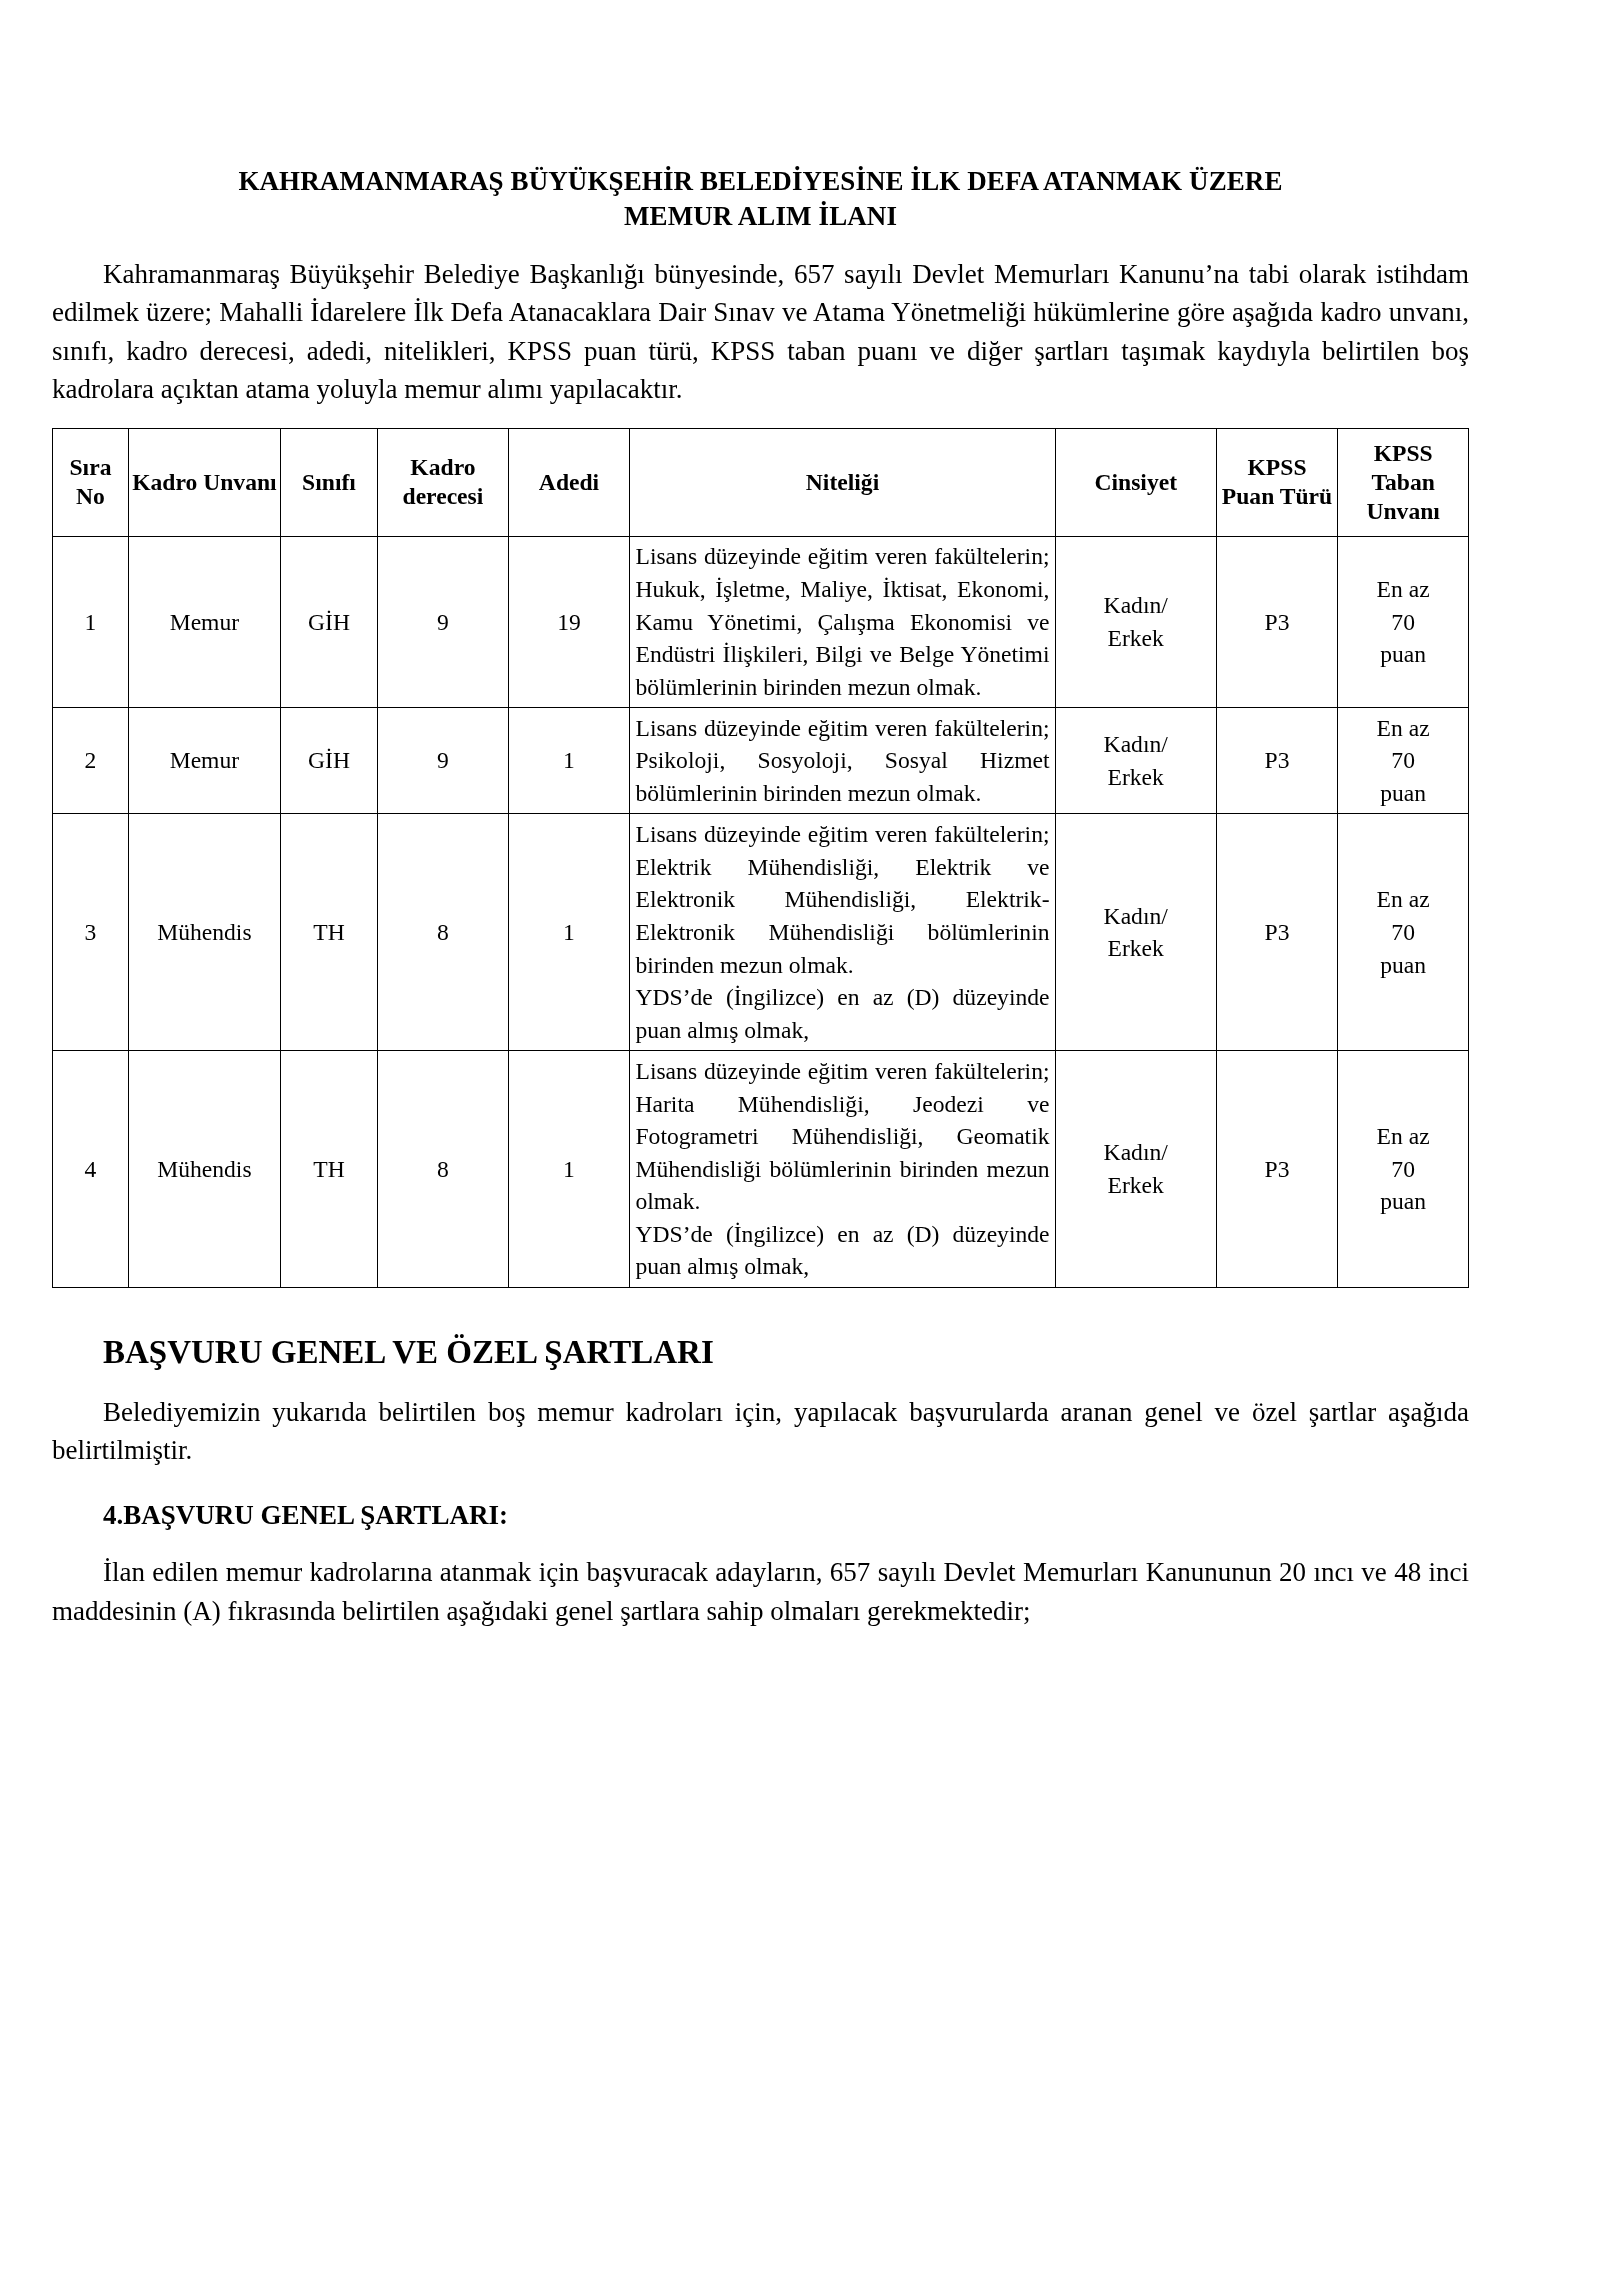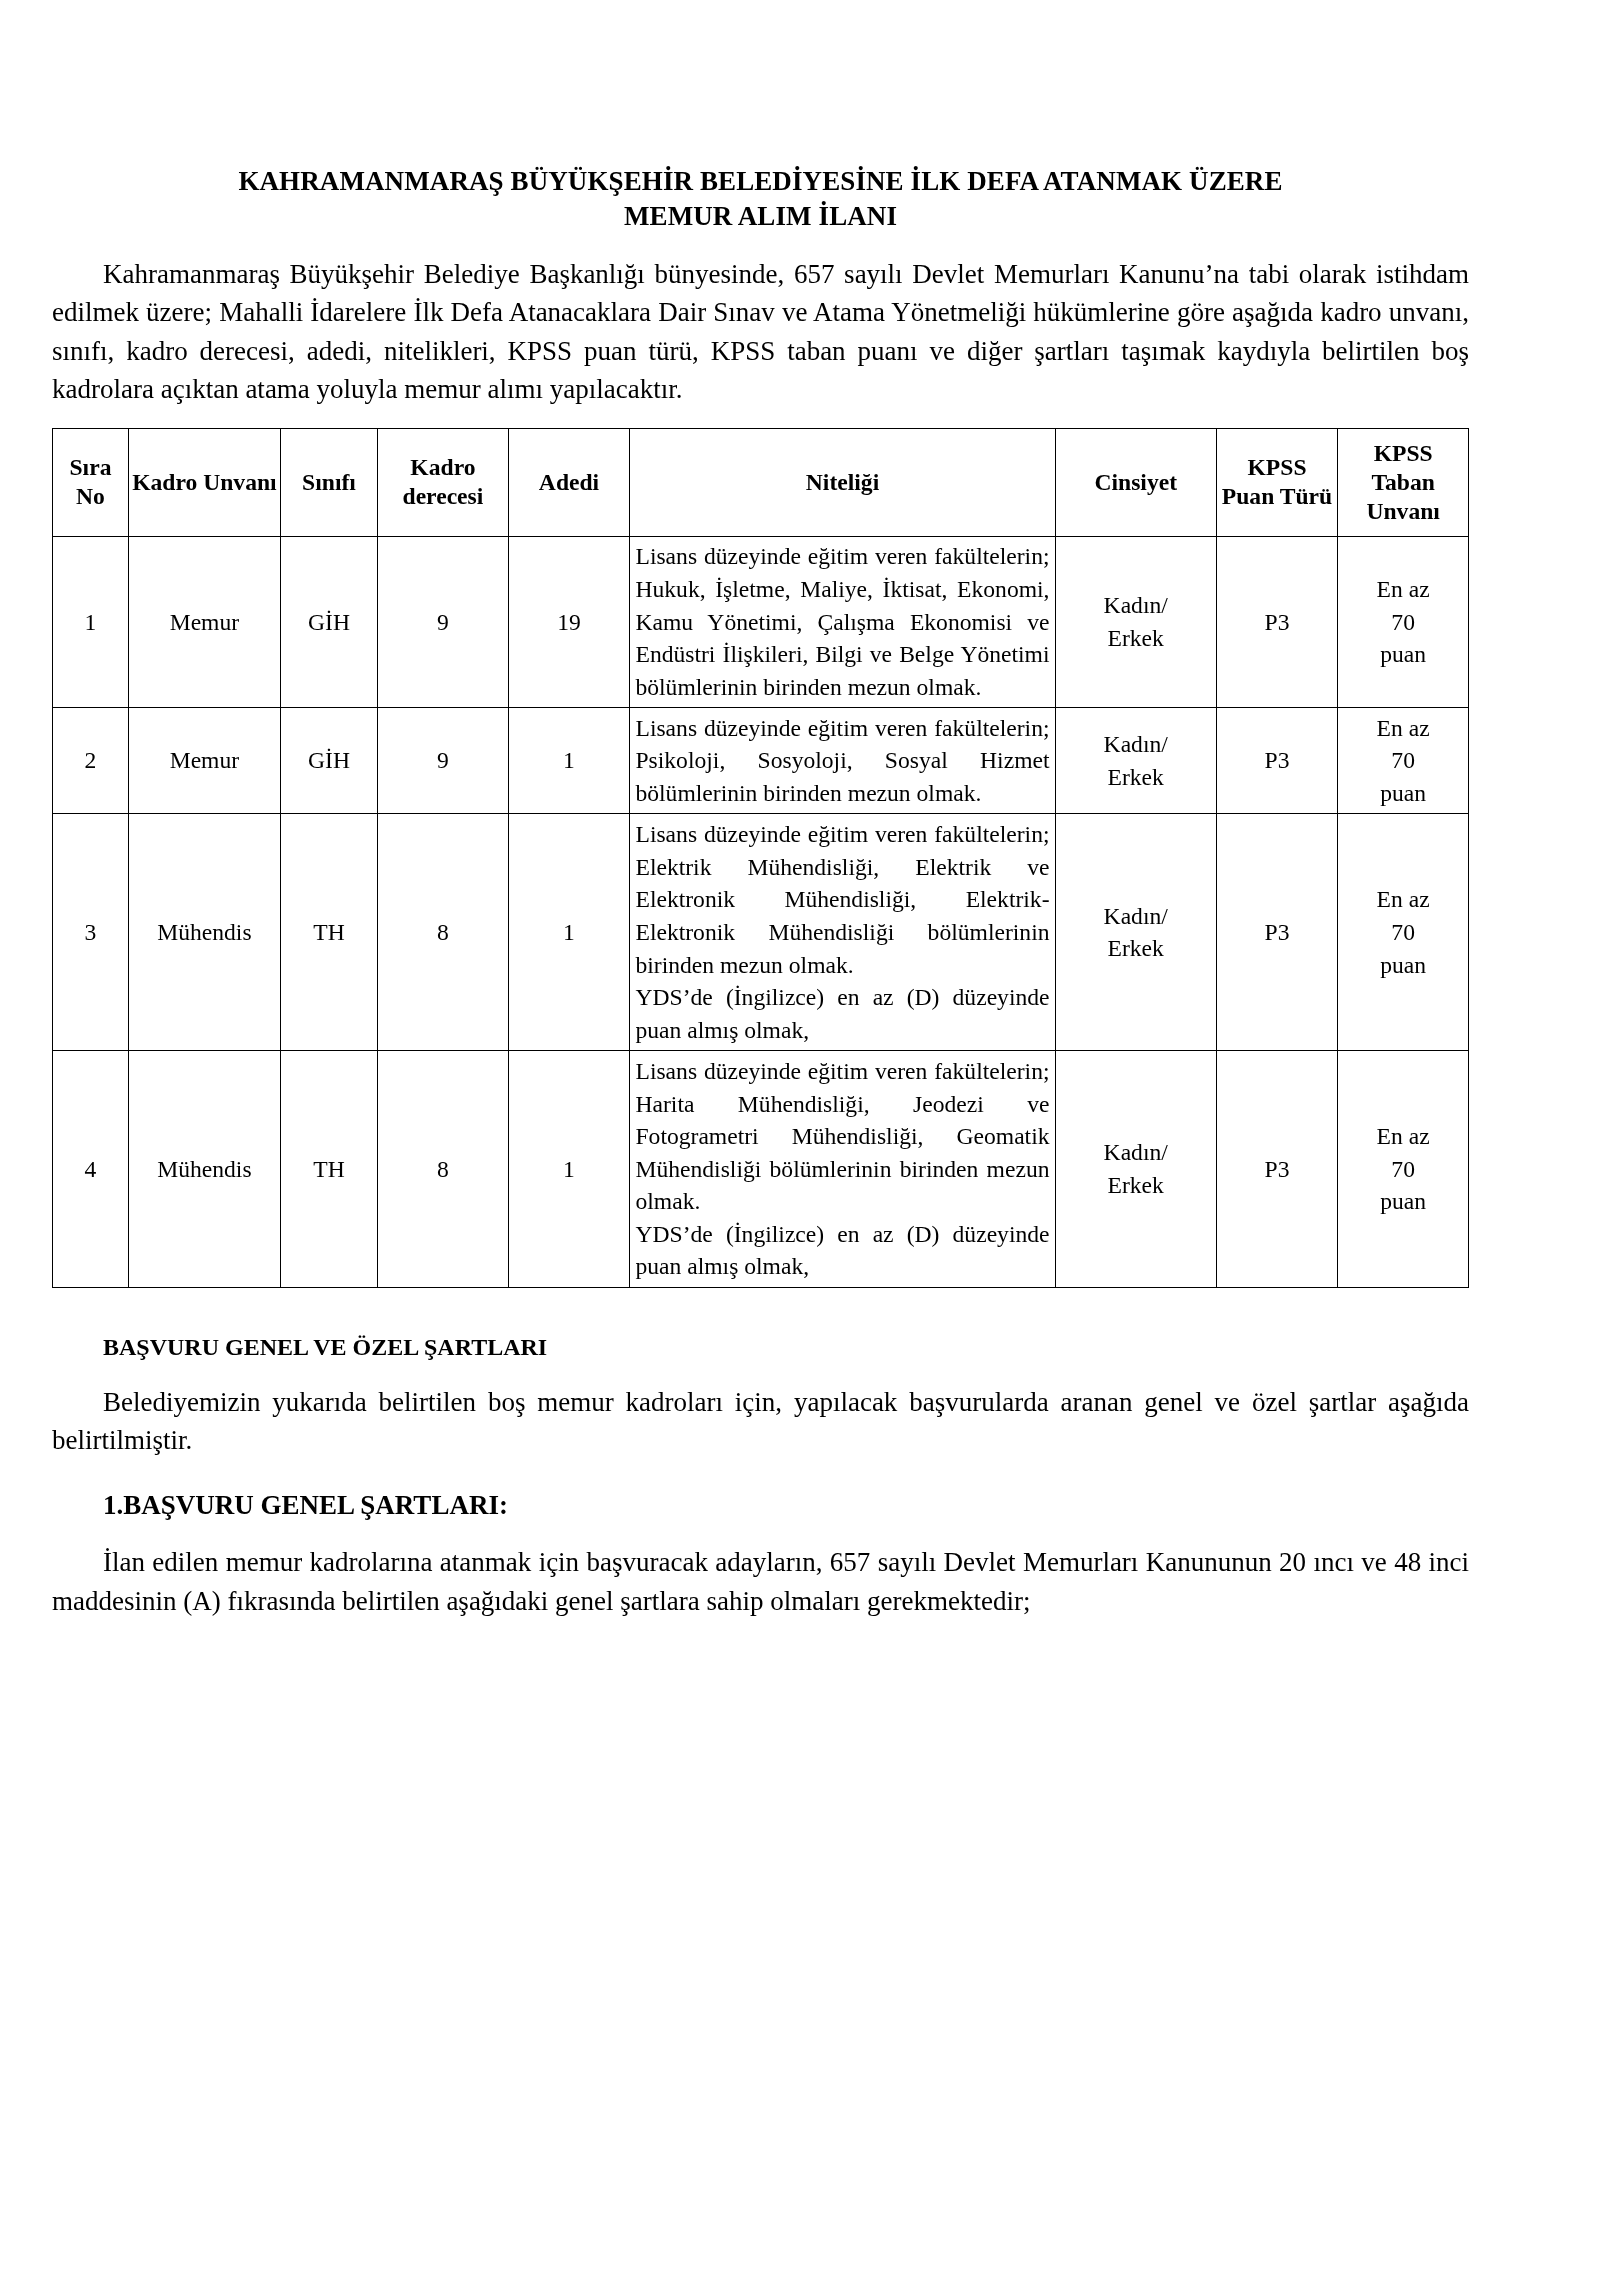--- a/index.html
+++ b/index.html
@@ -76,21 +76,21 @@
   .col-sinif  { width: 6.4%; }
   .col-derece { width: 8.6%; }
   .col-adedi  { width: 8.0%; }
   .col-nitelik{ width: 28.0%; }
   .col-cinsiyet { width: 10.6%; }
   .col-puanturu { width: 8.0%; }
   .col-tabanpuan{ width: 8.6%; }
   .cinsiyet-cell span { display: block; }
   .taban-cell span { display: block; }
   h2.section {
-    font-size: 24px;
+    font-size: 33px;
     font-weight: bold;
     margin: 46px 0 0 0;
     padding-left: 51px;
   }
   h3.subsection {
     font-size: 27px;
     font-weight: bold;
     margin: 31px 0 0 0;
     padding-left: 51px;
   }
@@ -218,18 +218,18 @@
           <span>puan</span>
         </td>
       </tr>
     </tbody>
   </table>
 
   <h2 class="section">BAŞVURU GENEL VE ÖZEL ŞARTLARI</h2>
 
   <p class="para">Belediyemizin yukarıda belirtilen boş memur kadroları için, yapılacak başvurularda aranan genel ve özel şartlar aşağıda belirtilmiştir.</p>
 
-  <h3 class="subsection">1.BAŞVURU GENEL ŞARTLARI:</h3>
+  <h3 class="subsection">4.BAŞVURU GENEL ŞARTLARI:</h3>
 
   <p class="para tight">İlan edilen memur kadrolarına atanmak için başvuracak adayların, 657 sayılı Devlet Memurları Kanununun 20 ıncı ve 48 inci maddesinin (A) fıkrasında belirtilen aşağıdaki genel şartlara sahip olmaları gerekmektedir;</p>
 
 </div>
 
 
 </body></html>

